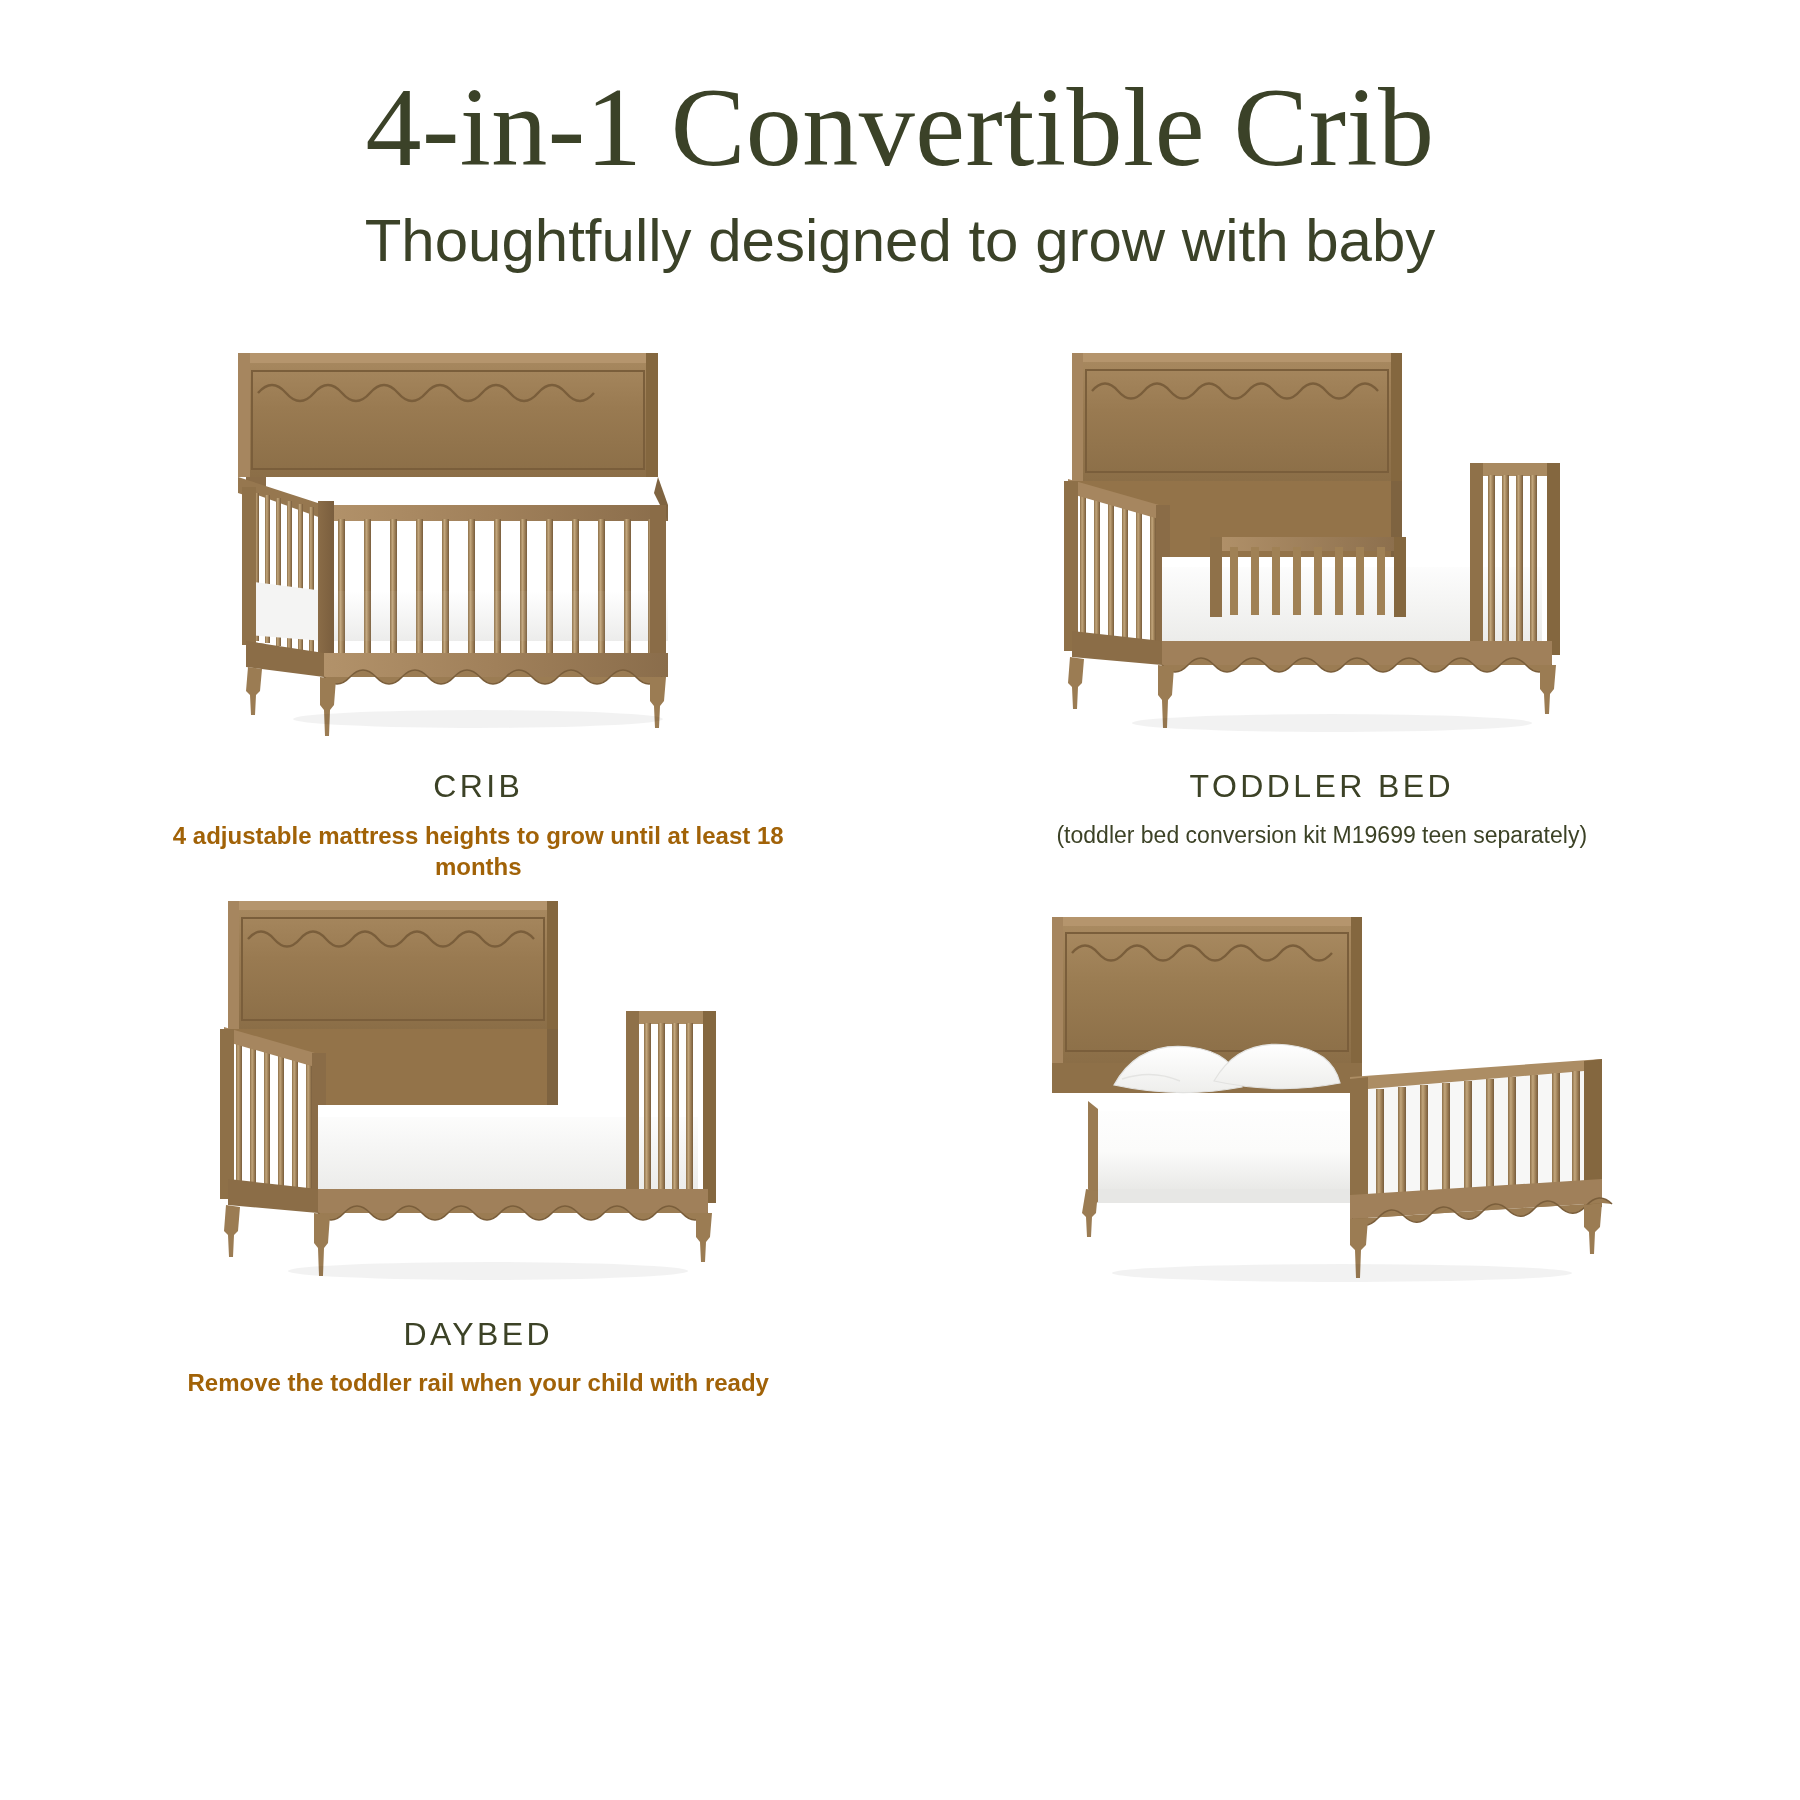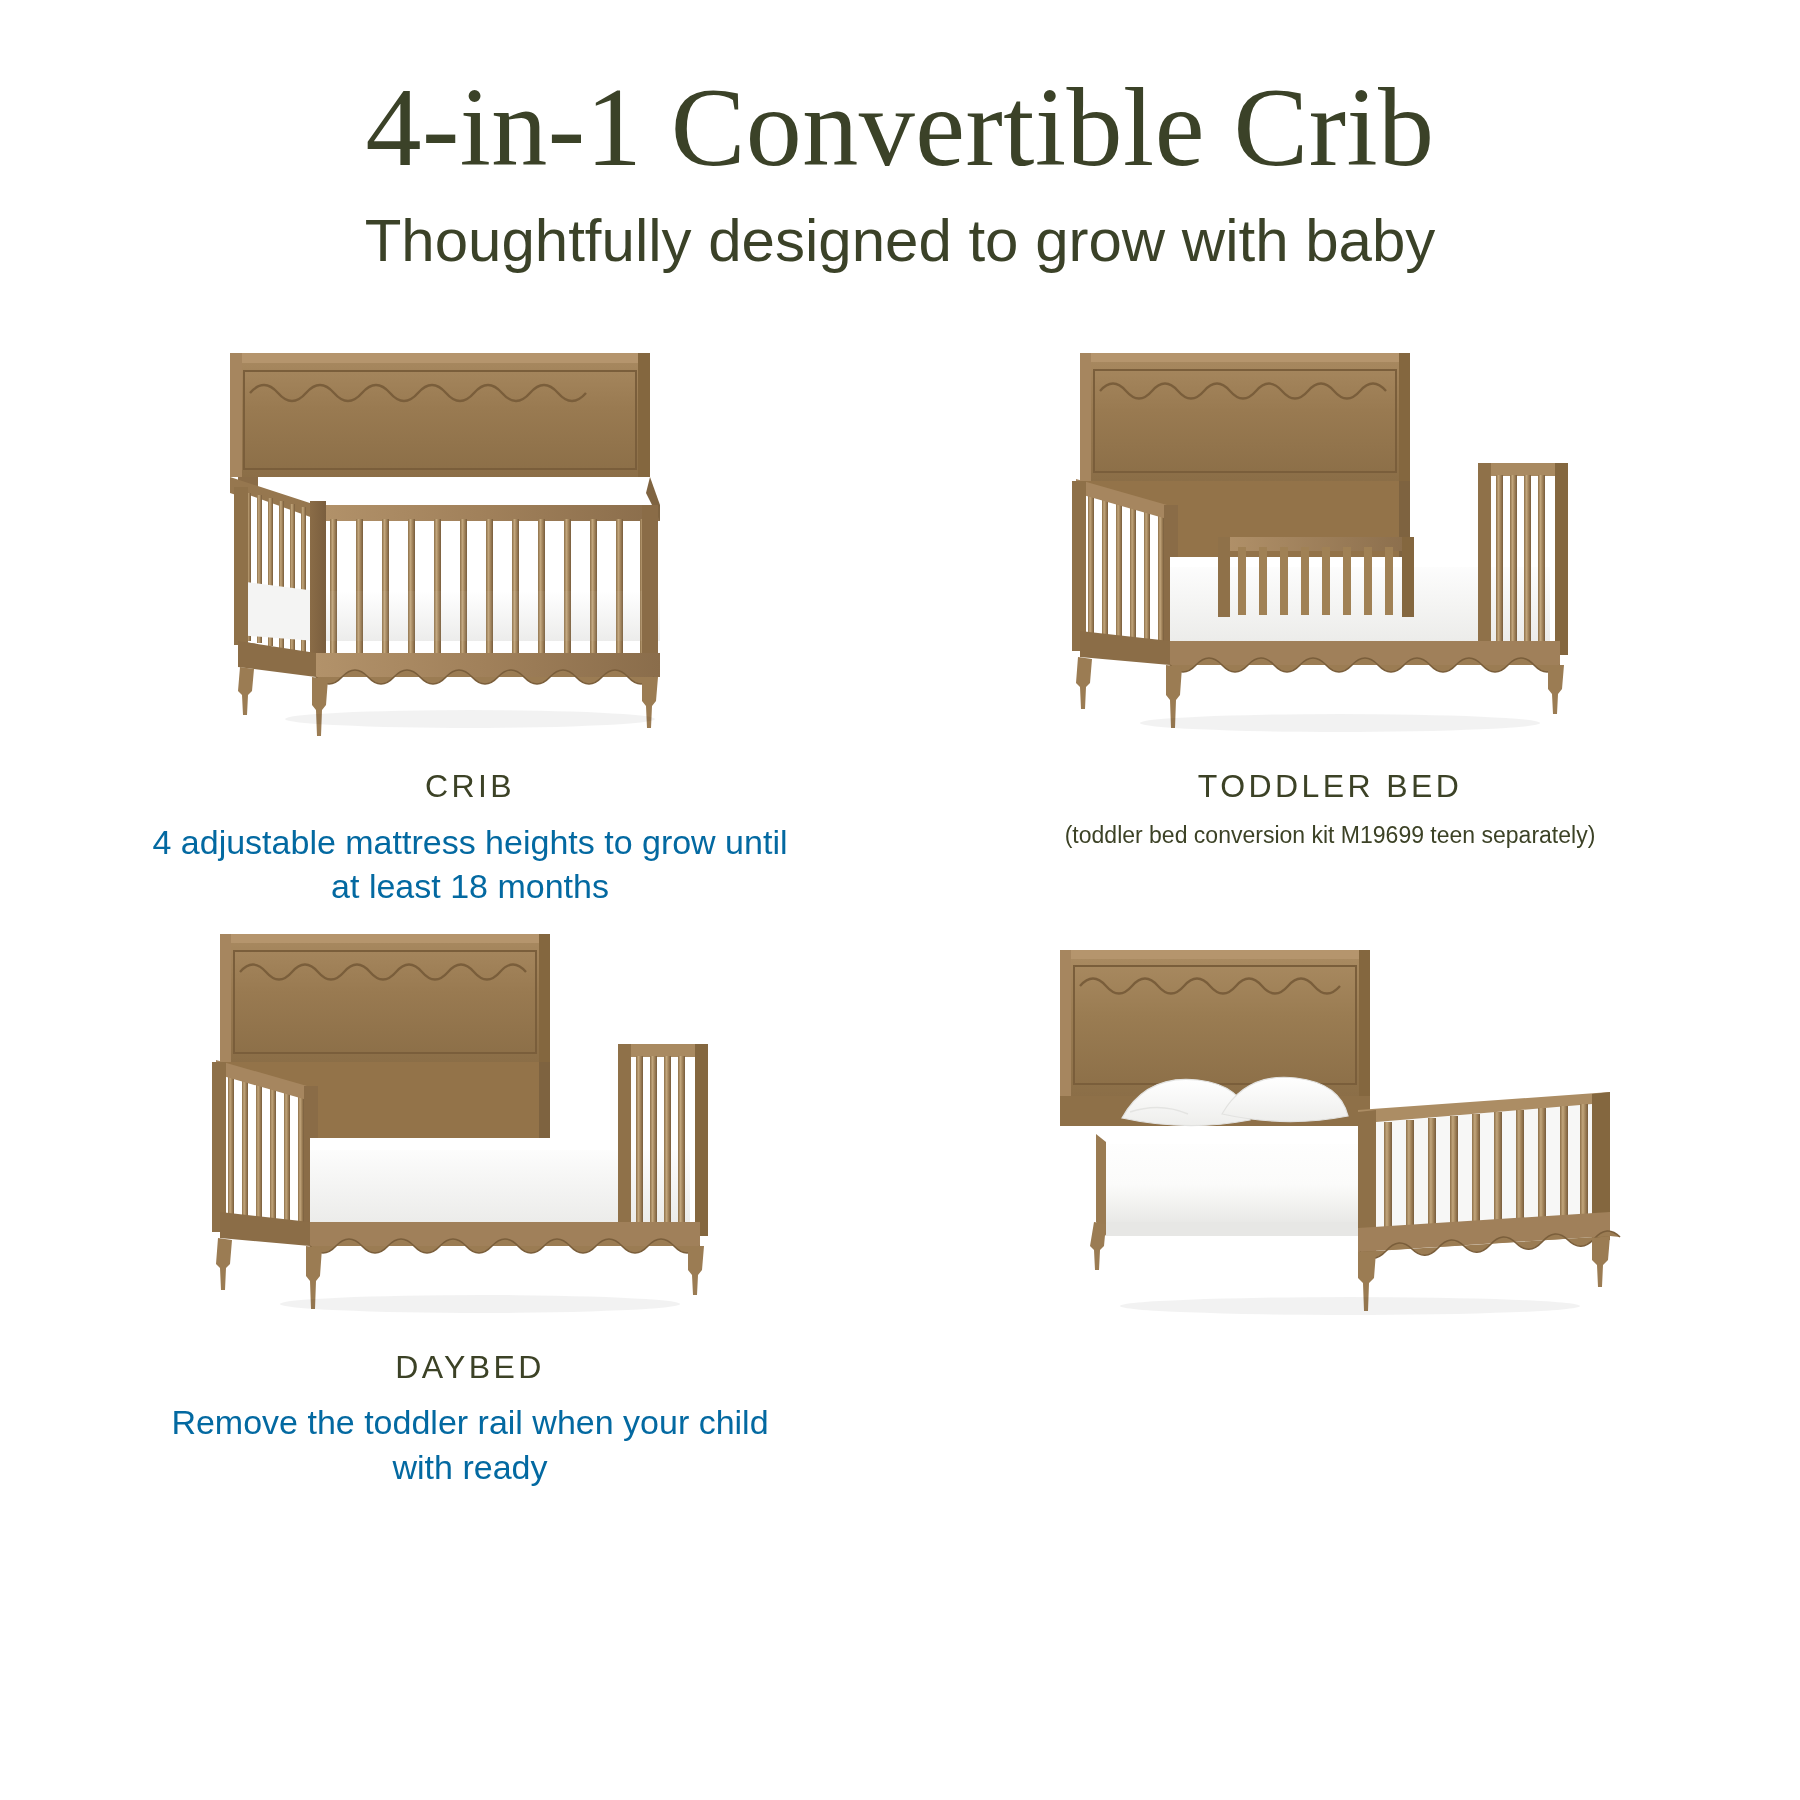--- a/index.html
+++ b/index.html
@@ -51,20 +51,21 @@
 
   
   .grid {
     margin-top: 66px;
     display: grid;
     grid-template-columns: 1fr 1fr;
     grid-template-rows: 1fr 1fr;
     column-gap: 40px;
     row-gap: 14px;
     flex: 1 1 auto;
+    gap: 7px;
   }
   .panel {
     display: flex;
     flex-direction: column;
     align-items: center;
     justify-content: flex-start;
   }
   .art {
     width: 100%;
     height: 400px;
@@ -81,24 +82,24 @@
   }
   .cap-title {
     font-size: 32px;
     letter-spacing: 3.4px;
     font-weight: 400;
     color: #3c4226;
     line-height: 1.2;
     margin: 0 0 14px 0;
   }
   .cap-desc {
-    font-size: 34px;
+    font-size: 24px;
     line-height: 1.30;
-    font-weight: 400;
-    color: #0369a1;
+    font-weight: 700;
+    color: #a16207;
     margin: 0;
     max-width: 640px;
     margin-left: auto;
     margin-right: auto;
   }
   .cap-fine {
     font-size: 23px;
     line-height: 1.35;
     color: #3c4226;
     margin: 10px 0 0 0;

